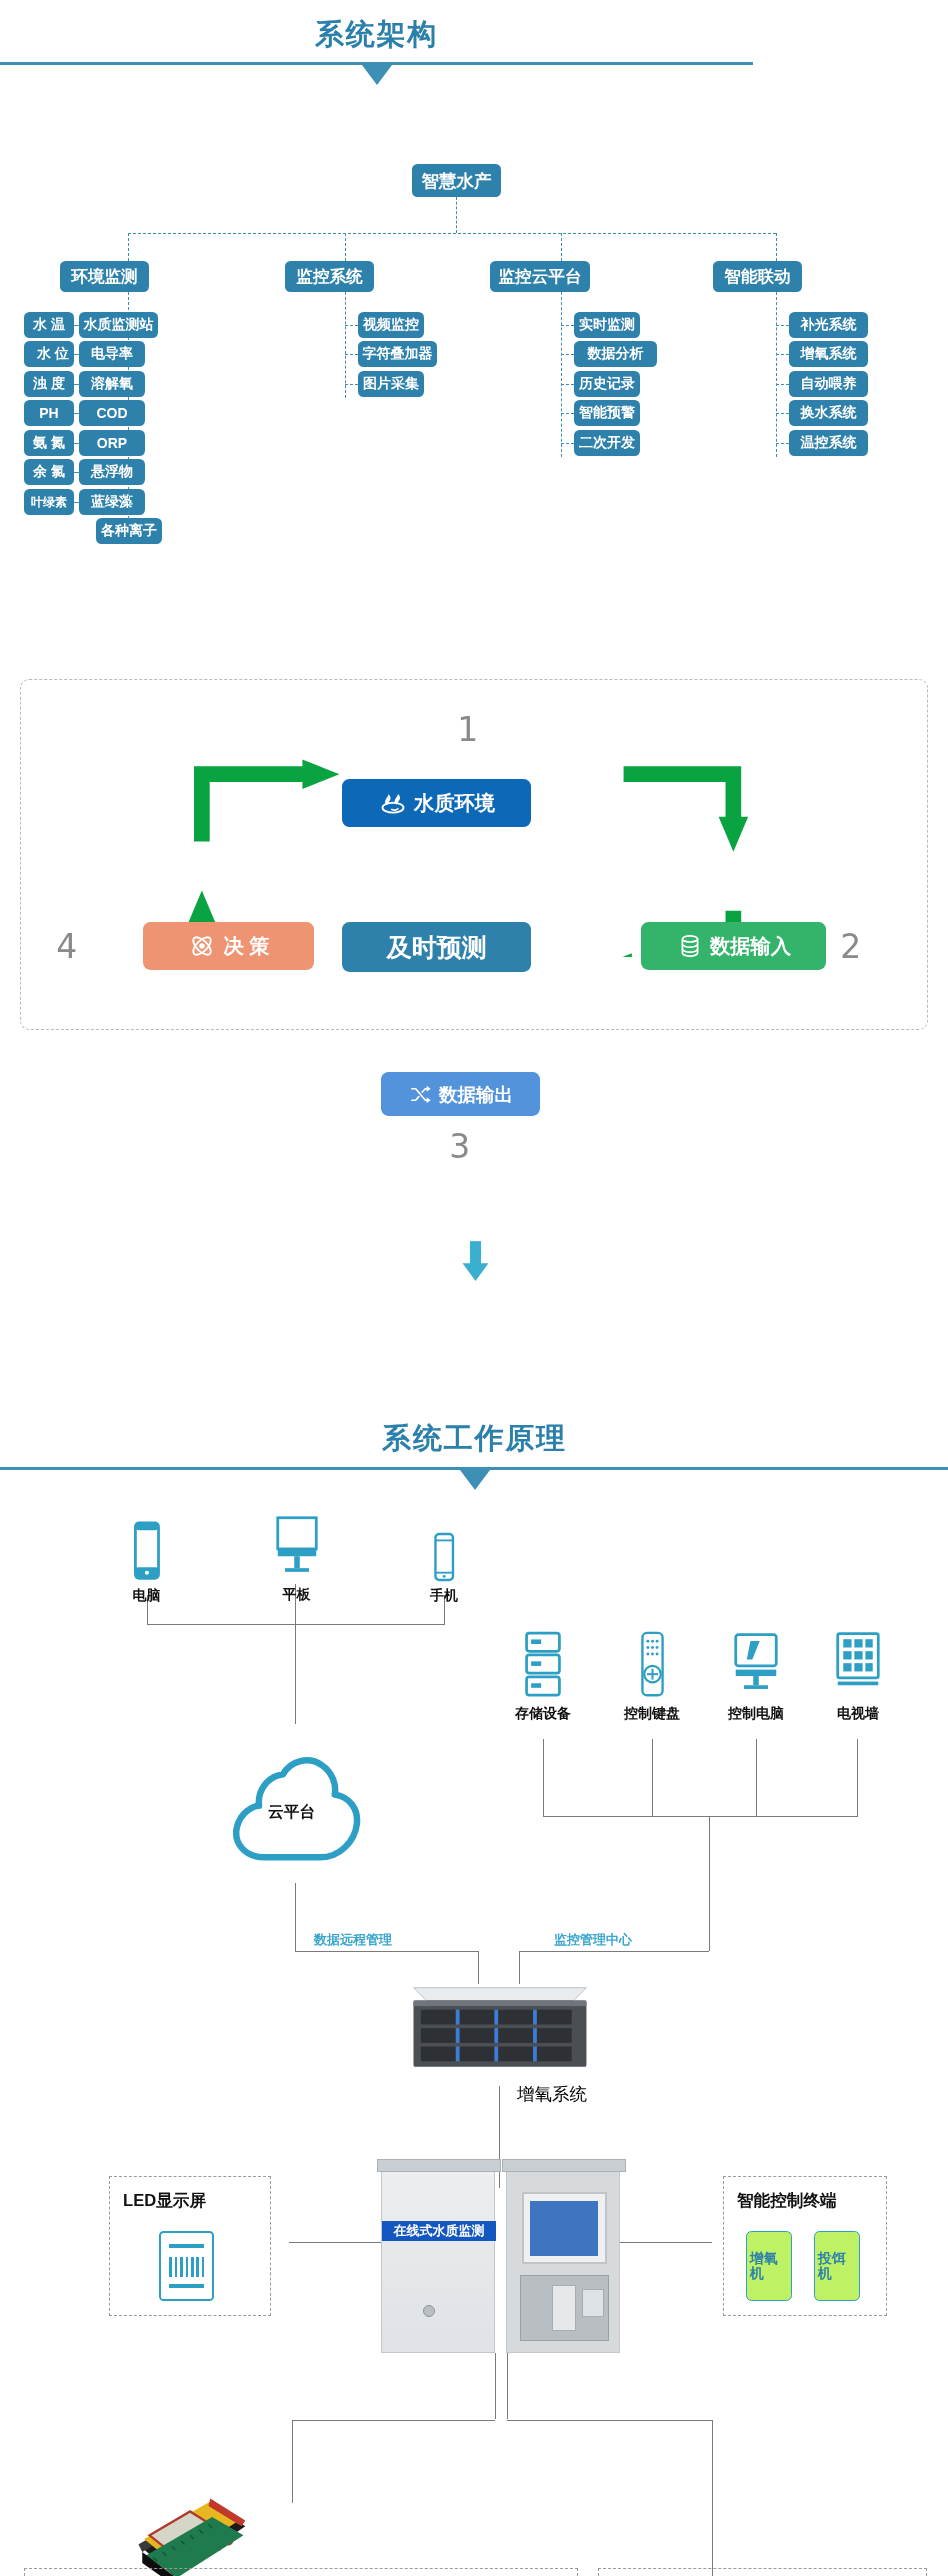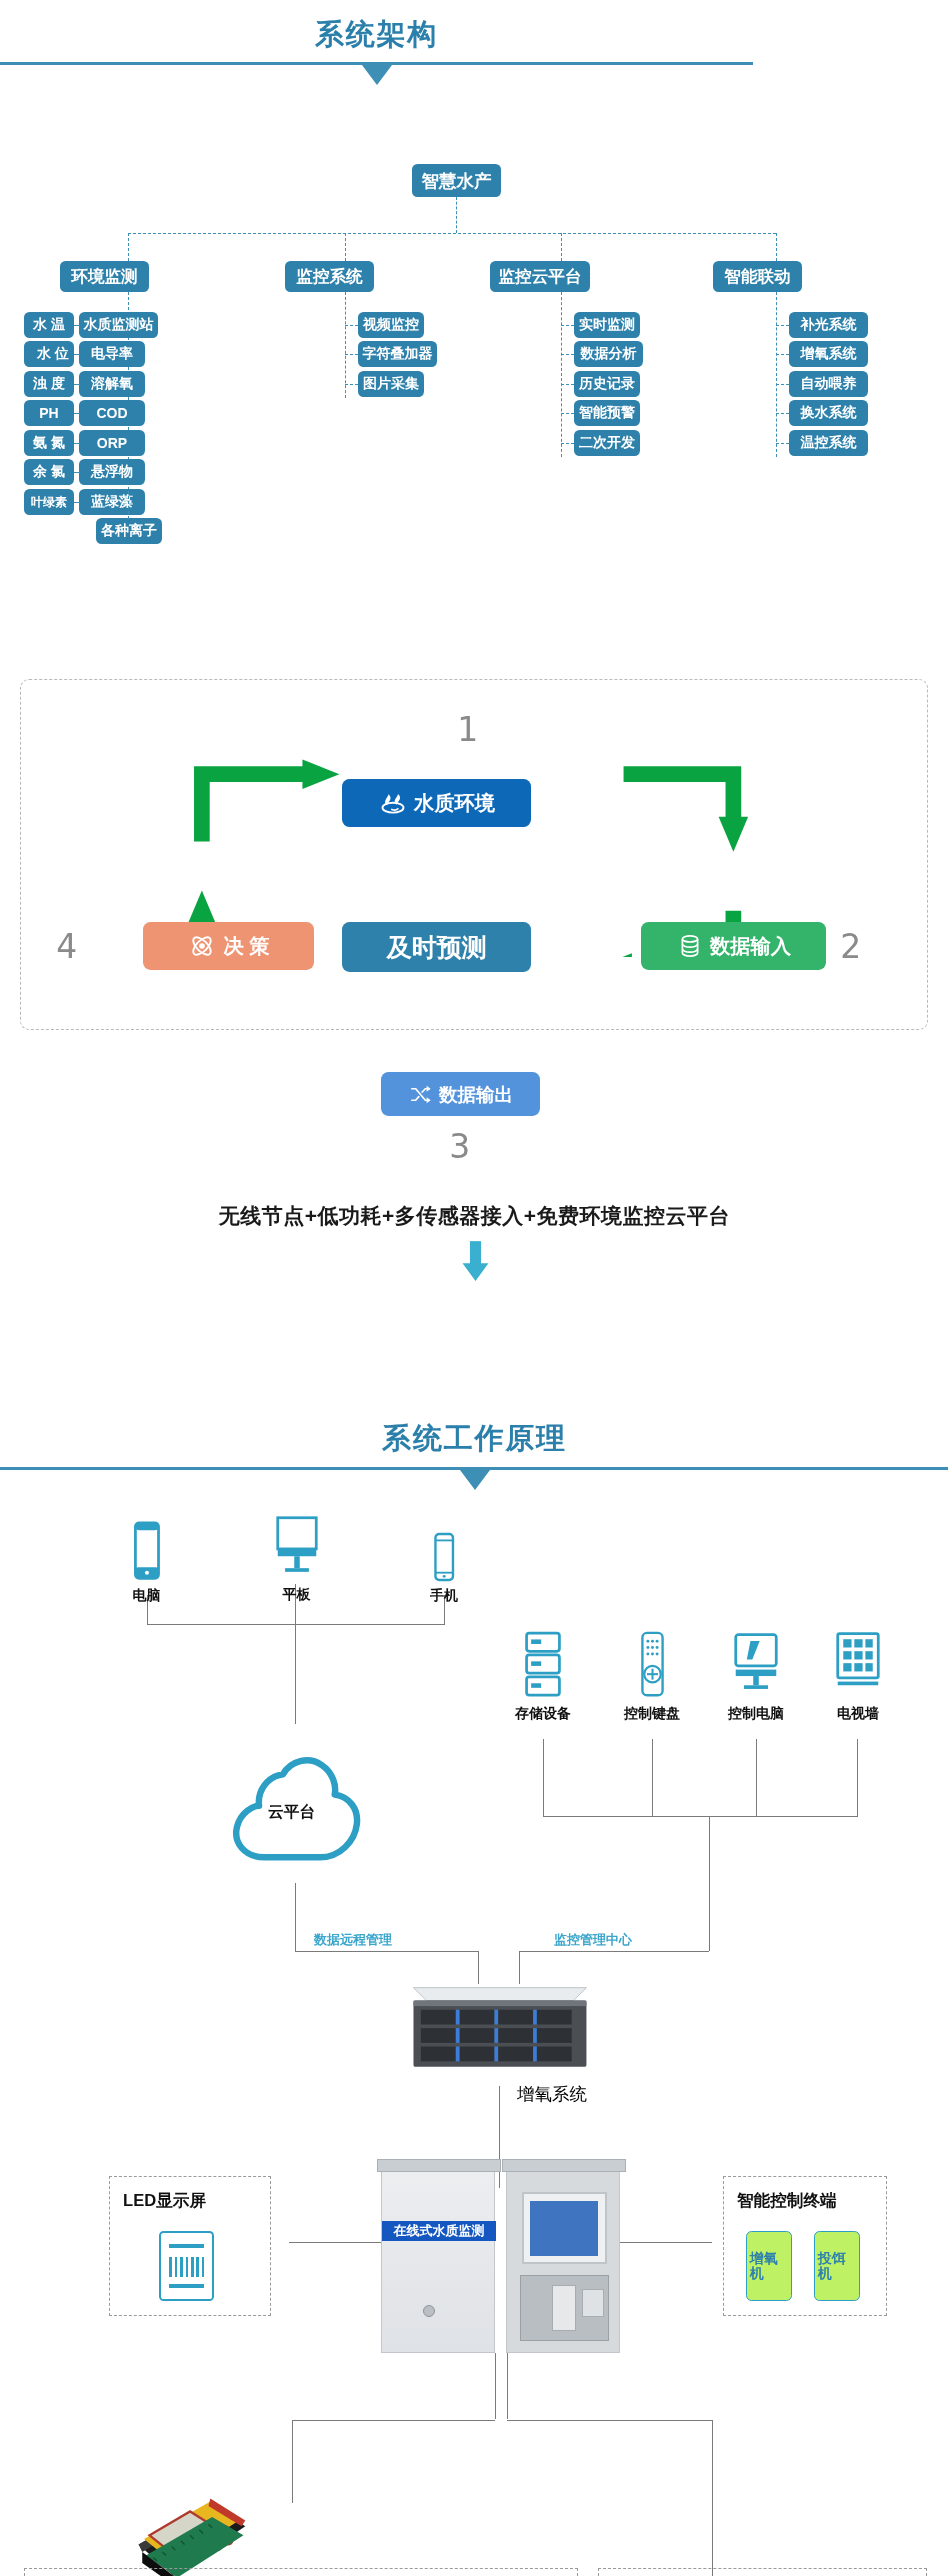--- a/index.html
+++ b/index.html
@@ -152,21 +152,21 @@
   <div class="vline" style="left:345px;top:139px;height:106px;"></div>
   <div class="node leaf" style="left:358px;top:159px;width:66px;text-align:center;">视频监控</div>
   <div class="node leaf" style="left:358px;top:188px;width:79px;">字符叠加器</div>
   <div class="node leaf" style="left:358px;top:218px;width:66px;">图片采集</div>
   <div class="hline" style="left:345px;top:172px;width:13px;"></div>
   <div class="hline" style="left:345px;top:201px;width:13px;"></div>
   <div class="hline" style="left:345px;top:231px;width:13px;"></div>
 
   <div class="vline" style="left:561px;top:139px;height:165px;"></div>
   <div class="node leaf" style="left:574px;top:159px;width:66px;">实时监测</div>
-  <div class="node leaf" style="left:574px;top:188px;width:69px;">数据分析</div>
+  <div class="node leaf" style="left:574px;top:188px;width:83px;">数据分析</div>
   <div class="node leaf" style="left:574px;top:218px;width:66px;">历史记录</div>
   <div class="node leaf" style="left:574px;top:247px;width:66px;">智能预警</div>
   <div class="node leaf" style="left:574px;top:277px;width:66px;">二次开发</div>
   <div class="hline" style="left:561px;top:172px;width:13px;"></div>
   <div class="hline" style="left:561px;top:201px;width:13px;"></div>
   <div class="hline" style="left:561px;top:231px;width:13px;"></div>
   <div class="hline" style="left:561px;top:260px;width:13px;"></div>
   <div class="hline" style="left:561px;top:290px;width:13px;"></div>
 
   <div class="vline" style="left:776px;top:139px;height:165px;"></div>
@@ -241,21 +241,20 @@
       <path d="M3 6h4l10 12h4" fill="none" stroke="#fff" stroke-width="1.8" stroke-linecap="round"></path>
       <path d="M3 18h4l3.2-3.8" fill="none" stroke="#fff" stroke-width="1.8" stroke-linecap="round"></path>
       <path d="M13.8 9.4L17 6h4" fill="none" stroke="#fff" stroke-width="1.8" stroke-linecap="round"></path>
       <polygon points="18.4,2.8 22.6,6 18.4,9.2" fill="#fff"></polygon>
       <polygon points="18.4,14.8 22.6,18 18.4,21.2" fill="#fff"></polygon>
     </svg>
     <span>数据输出</span>
   </div>
   <div class="cyc-num" style="left:428px;top:447px;">3</div>
 
-  <div class="tagline" style="left:0;top:522px;">无线节点+低功耗+多传感器接入+免费环境监控云平台</div>
   <svg style="position:absolute;left:436px;top:561px;" width="37" height="41" viewBox="0 0 40 44">
     <rect x="14" y="0" width="12" height="26" fill="#3aafcf"></rect>
     <polygon points="6,24 34,24 20,43" fill="#3aafcf"></polygon>
   </svg>
 </div>
 
 <div class="section-head" style="position:absolute;left:0;top:1421px;width:949px;">
   <div class="title">系统工作原理</div>
   <div class="rule"></div>
   <div class="tri"></div>

